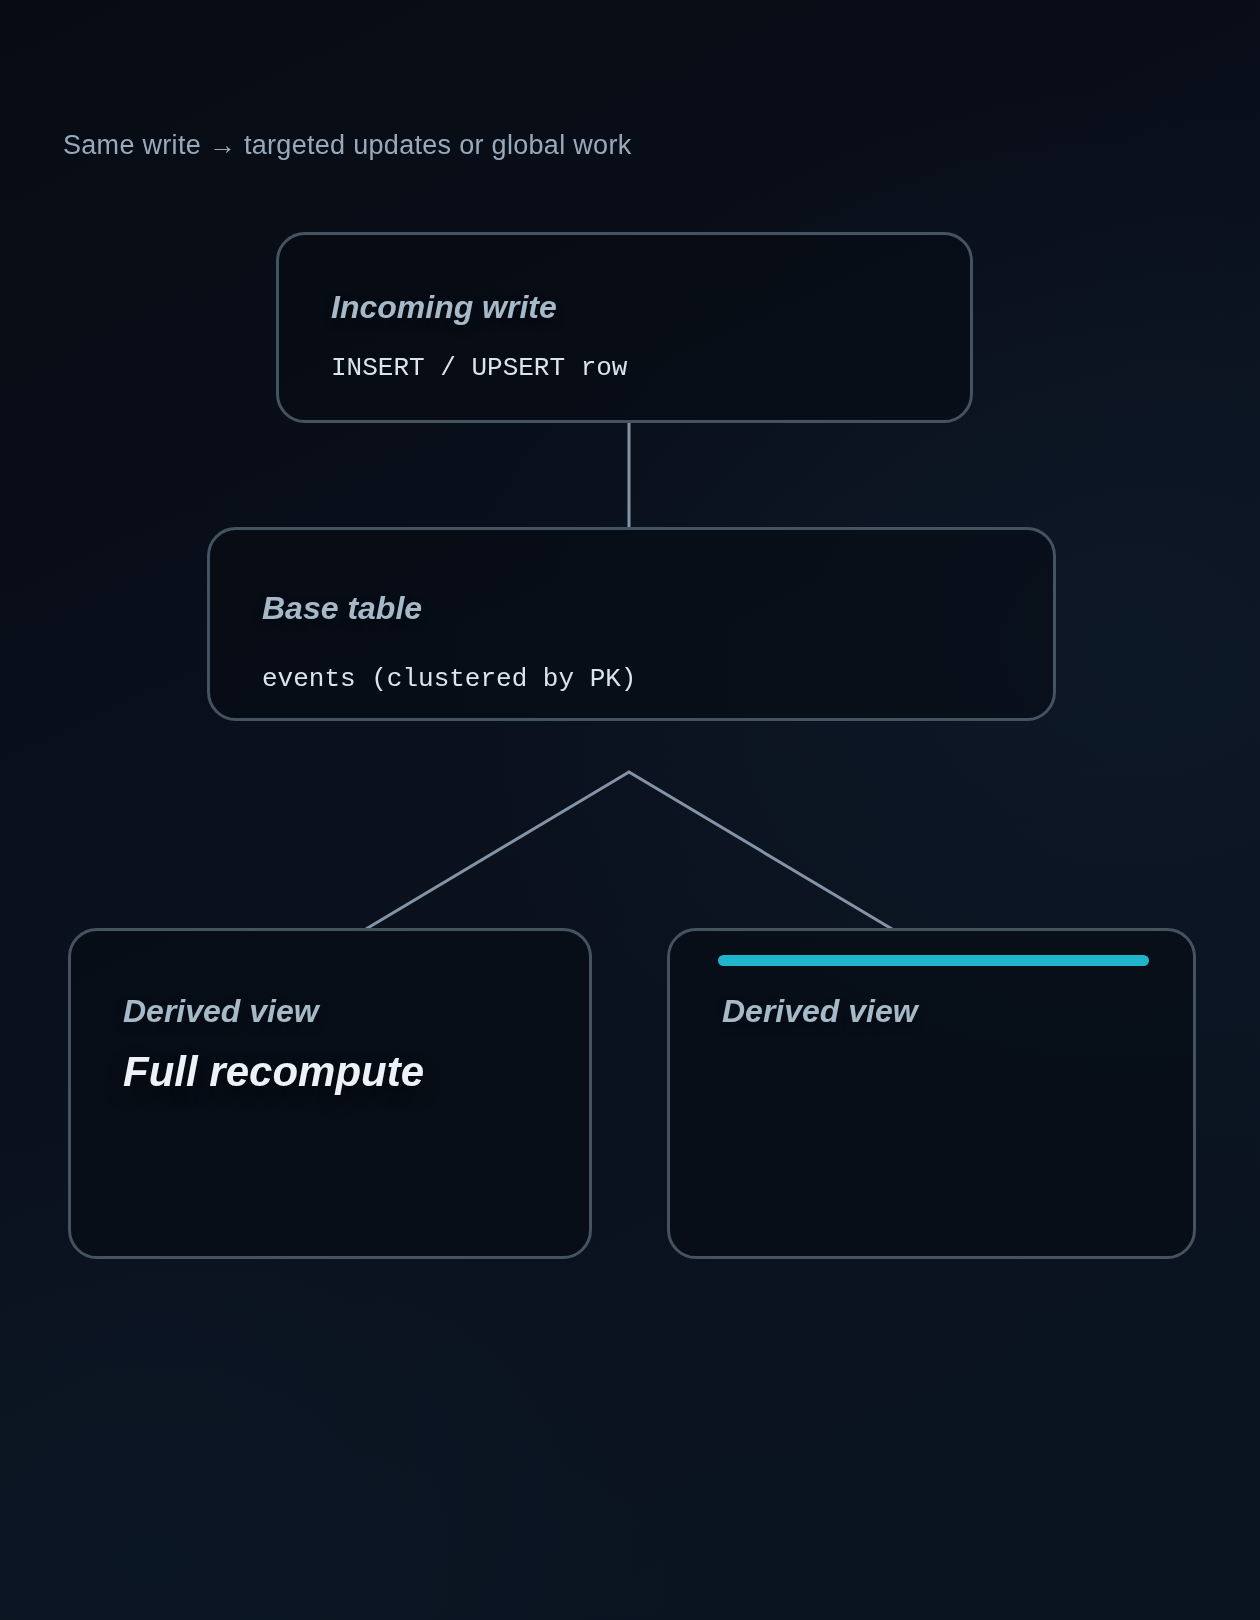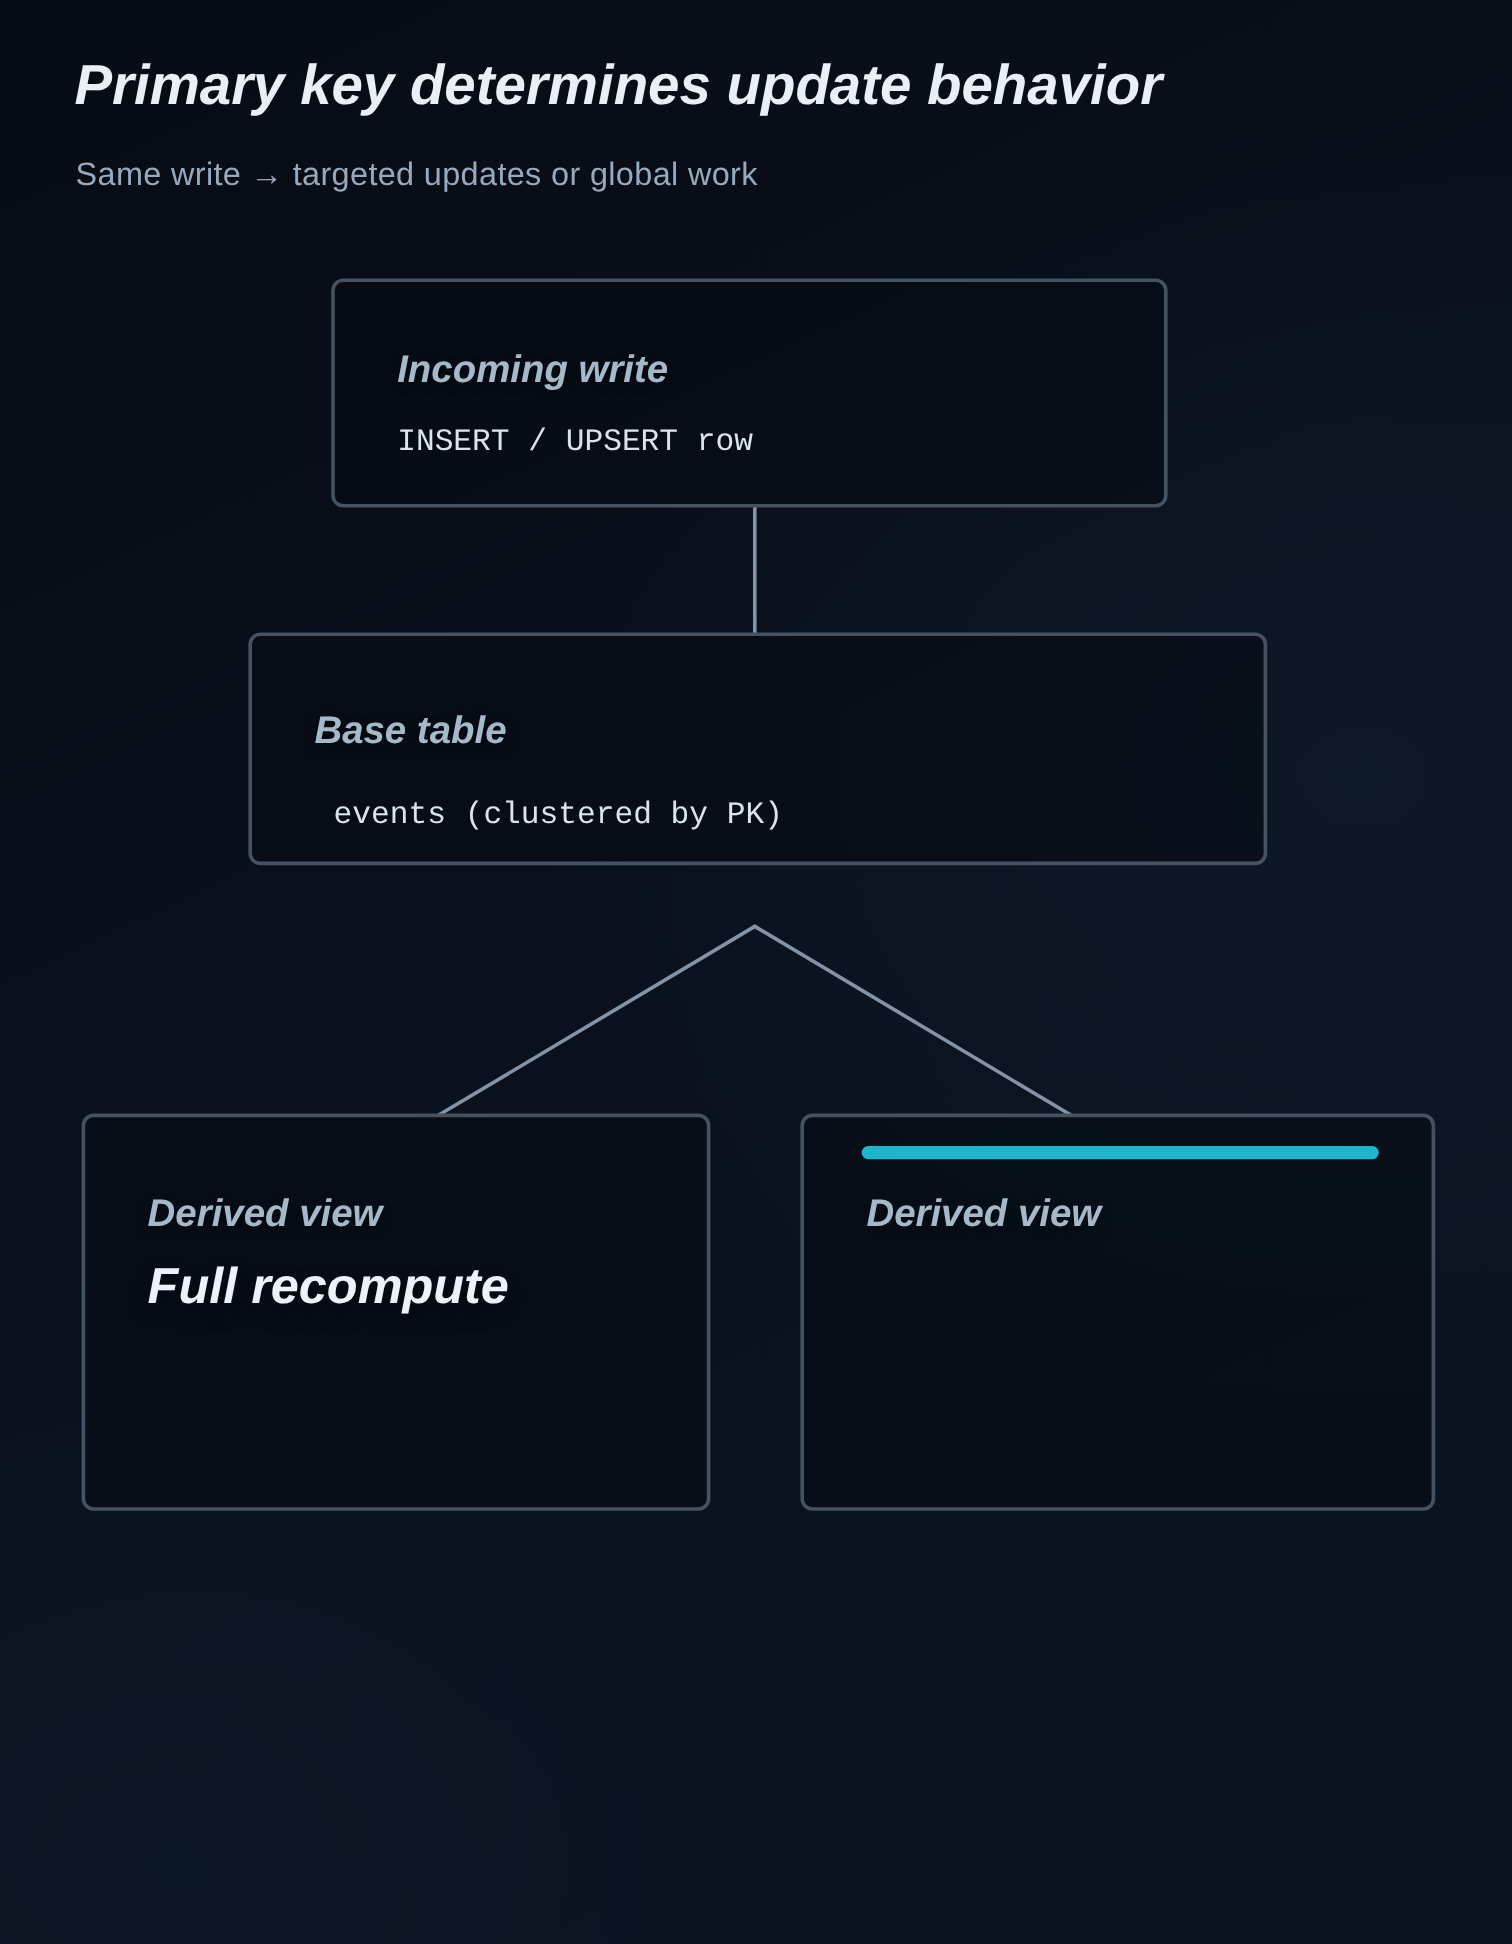--- a/index.html
+++ b/index.html
@@ -18,54 +18,53 @@
   }
   .subtitle{
     position:absolute;left:63px;top:128px;margin:0;
     font-size:27px;line-height:1.3;font-weight:400;color:#97aabd;letter-spacing:.3px;
   }
   .connectors{position:absolute;left:0;top:0;width:1260px;height:1620px;pointer-events:none;}
   .connectors line{stroke:var(--color-connector,#8494a6);stroke-width:3;stroke-linecap:round;}
   .node{
     position:absolute;box-sizing:border-box;
     border:3px solid var(--color-border,#45525f);
-    border-radius:10px;
+    border-radius:29px;
     background:rgba(6,11,19,.55);
     padding:52px 50px 0 52px;
   }
   .node-incoming{left:276px;top:232px;width:697px;height:191px;padding-top:52px;}
   .node-base{left:207px;top:527px;width:849px;height:194px;padding-top:58px;}
   .node-left{left:68px;top:928px;width:524px;height:331px;padding-top:60px;}
   .node-right{left:667px;top:928px;width:529px;height:331px;padding-top:60px;}
   .node-label{
     font-size:32px;font-weight:bold;font-style:italic;
     color:#a5b9c8;line-height:1.25;
     text-shadow:0 4px 10px rgba(0,0,0,.35);
   }
   .node-code{
     font-family:Liberation Mono, monospace;
     font-size:26px;line-height:1.2;color:#d9e4ec;margin-top:26px;
   }
-  .node-base .node-code{margin-top:36px;margin-left:16px;}
+  .node-base .node-code{margin-top:36px;}
   .node-big{
     font-size:42px;font-weight:bold;font-style:italic;
     color:#ebf2f8;line-height:1.2;margin-top:16px;
     text-shadow:0 8px 18px rgba(0,0,0,.45);
   }
   .accent-bar{
     position:absolute;left:48px;right:44px;top:24px;height:11px;
     border-radius:6px;background:var(--color-accent,#1fb6cc);
   }
 </style>
 </head>
 <body>
 
 <div class="canvas">
 
-  <h1 class="title">Primary key determines update behavior</h1>
   <p class="subtitle">Same write → targeted updates or global work</p>
 
   <svg class="connectors" width="1260" height="1620" viewBox="0 0 1260 1620" aria-hidden="true">
     <line x1="629" y1="422" x2="629" y2="528"></line>
     <line x1="629" y1="772" x2="366" y2="929"></line>
     <line x1="629" y1="772" x2="892" y2="929"></line>
   </svg>
 
   <div class="node node-incoming">
     <div class="node-label">Incoming write</div>

